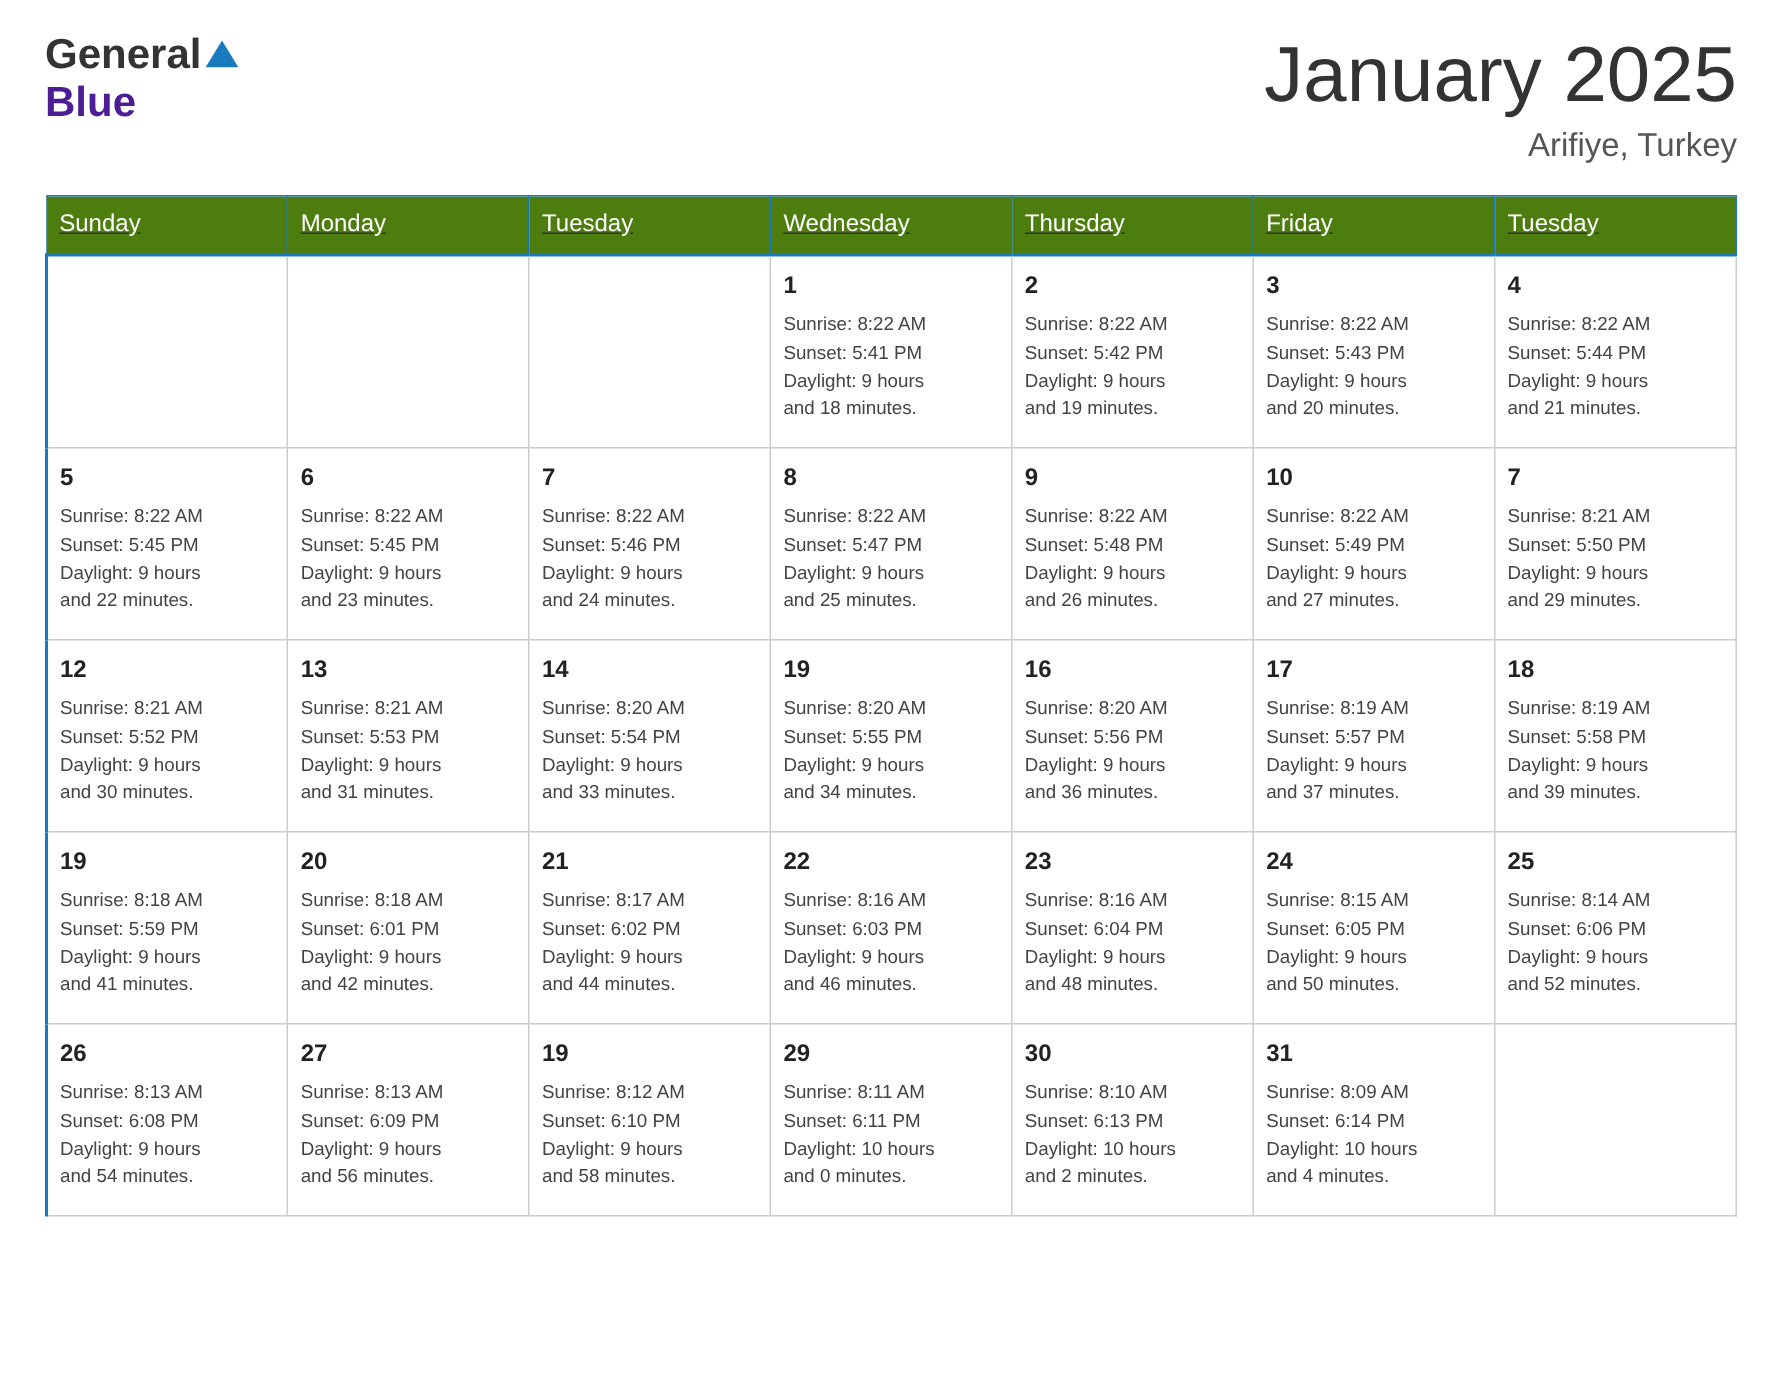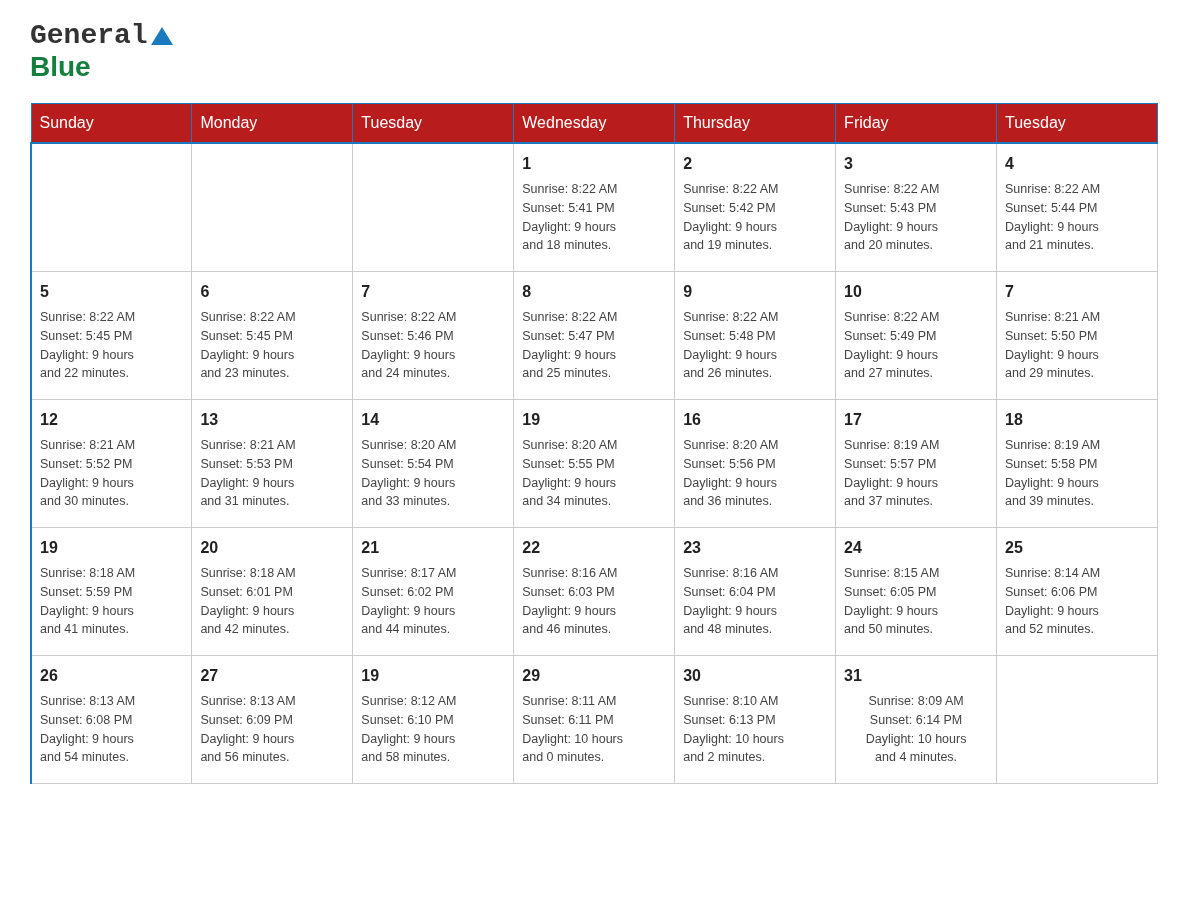--- a/index.html
+++ b/index.html
@@ -22,50 +22,50 @@
       align-items: center;
     }
     .logo-text-general {
       font-size: 28px;
       font-weight: bold;
       color: #333;
     }
     .logo-text-blue {
       font-size: 28px;
       font-weight: bold;
-      color: #15803d;
+      color: #4c1d95;
     }
     .logo-wrapper {
       display: flex;
       flex-direction: column;
     }
     .logo-line1 {
       display: flex;
       align-items: center;
-      font-family: Liberation Mono, monospace;
     }
     .title-block {
       text-align: right;
     }
     .calendar-title {
       font-size: 52px;
       font-weight: normal;
       color: #333;
     }
     .calendar-subtitle {
       font-size: 22px;
       color: #555;
       margin-top: 4px;
     }
     .calendar {
       width: 100%;
       border-collapse: collapse;
     }
     .calendar thead tr {
-      background-color: #b91c1c;
+      background-color: #4d7c0f;
+      text-decoration: underline;
     }
     .calendar thead th {
       color: #fff;
       padding: 10px 8px;
       font-size: 16px;
       font-weight: normal;
       text-align: left;
       border: 1px solid #1a7abf;
     }
     .calendar tbody td {
@@ -114,20 +114,24 @@
           <svg width="22" height="18" viewBox="0 0 22 18">
             <polygon points="0,18 11,0 22,18" fill="#1a7abf"></polygon>
           </svg>
         </div>
       </div>
       <div>
         <span class="logo-text-blue">Blue</span>
       </div>
     </div>
   </div>
+  <div class="title-block">
+    <div class="calendar-title">January 2025</div>
+    <div class="calendar-subtitle">Arifiye, Turkey</div>
+  </div>
 </div>
 
 <table class="calendar">
   <thead>
     <tr>
     <th>Sunday</th>
         <th>Monday</th>
         <th>Tuesday</th>
         <th>Wednesday</th>
         <th>Thursday</th>
@@ -353,21 +357,21 @@
         </td>
         <td>
           <span class="day-number">30</span>
           <div class="day-info" style="white-space: pre-line;">Sunrise: 8:10 AM
 Sunset: 6:13 PM
 Daylight: 10 hours
 and 2 minutes.</div>
         </td>
         <td>
           <span class="day-number">31</span>
-          <div class="day-info" style="white-space: pre-line; text-align: center;">Sunrise: 8:09 AM
+          <div class="day-info" style="white-space: pre-line;">Sunrise: 8:09 AM
 Sunset: 6:14 PM
 Daylight: 10 hours
 and 4 minutes.</div>
         </td>
         <td class="empty-cell"></td>
       </tr>
     </tbody>
 </table>
 
 </body></html>

